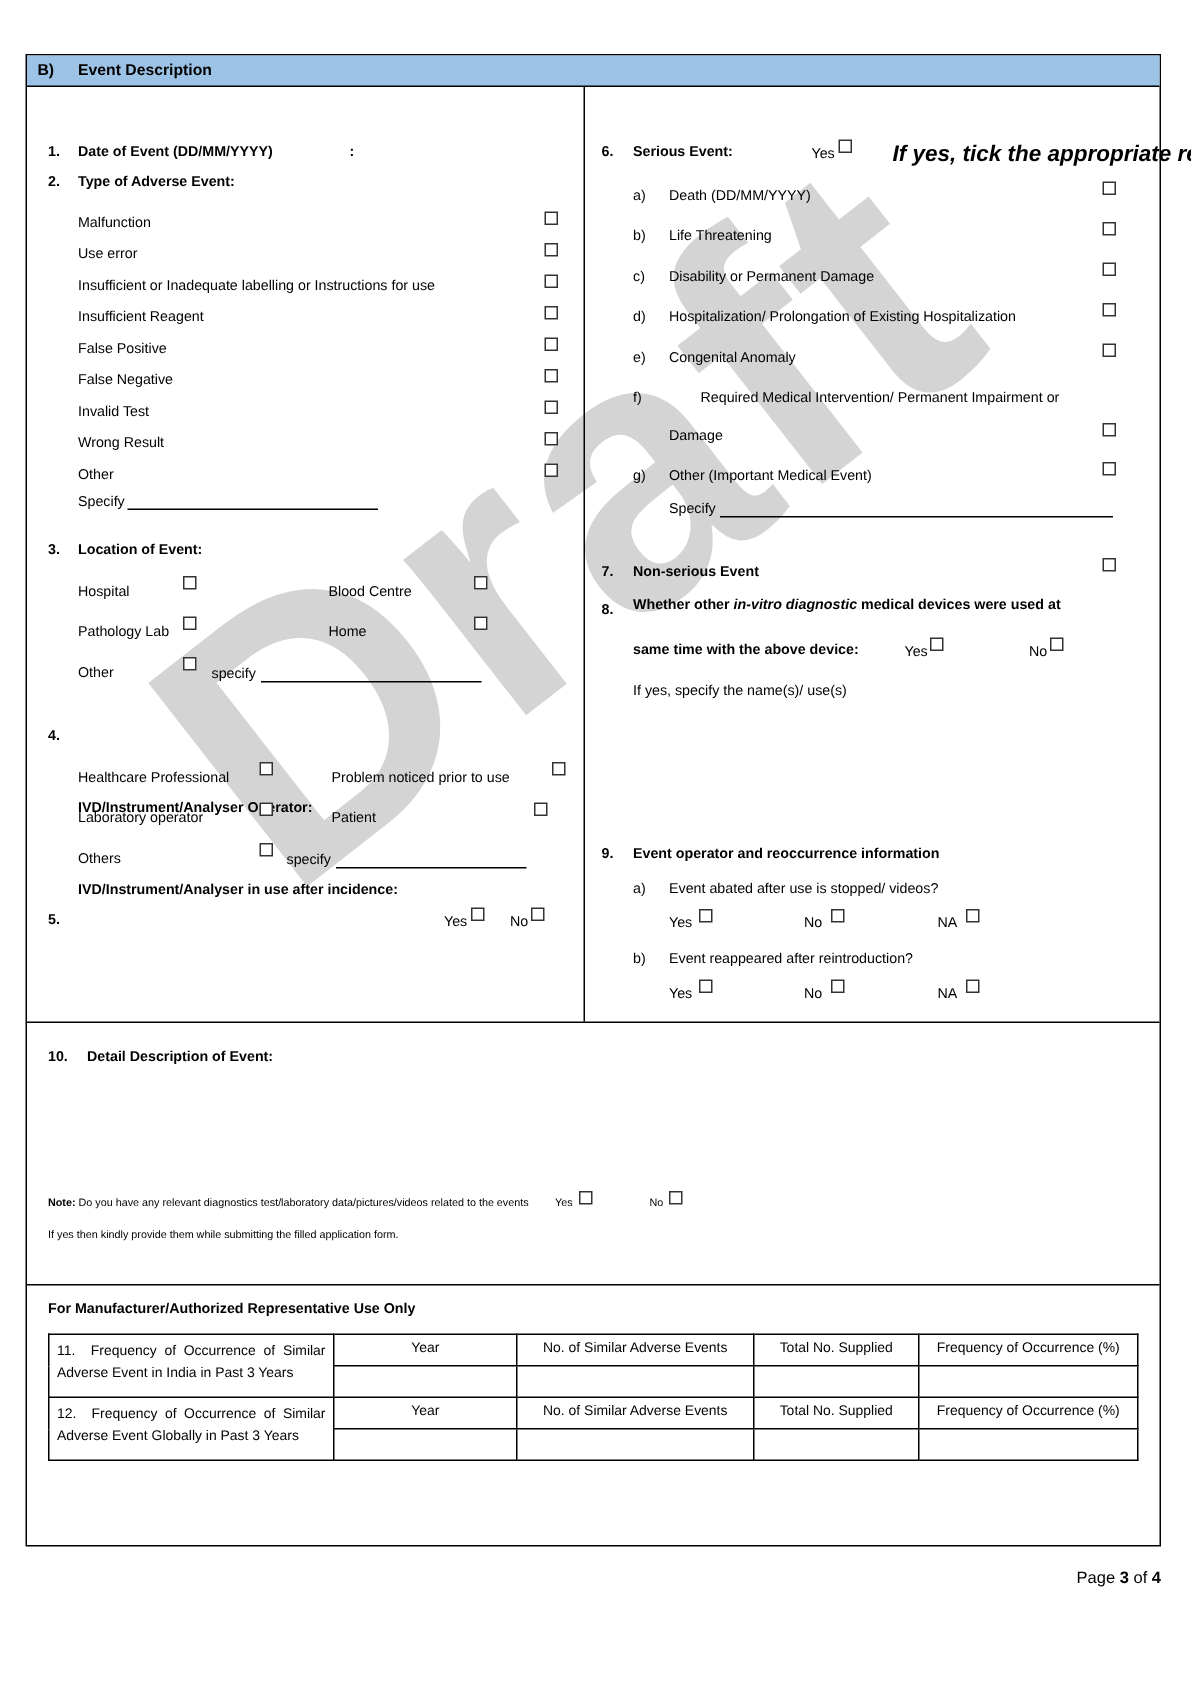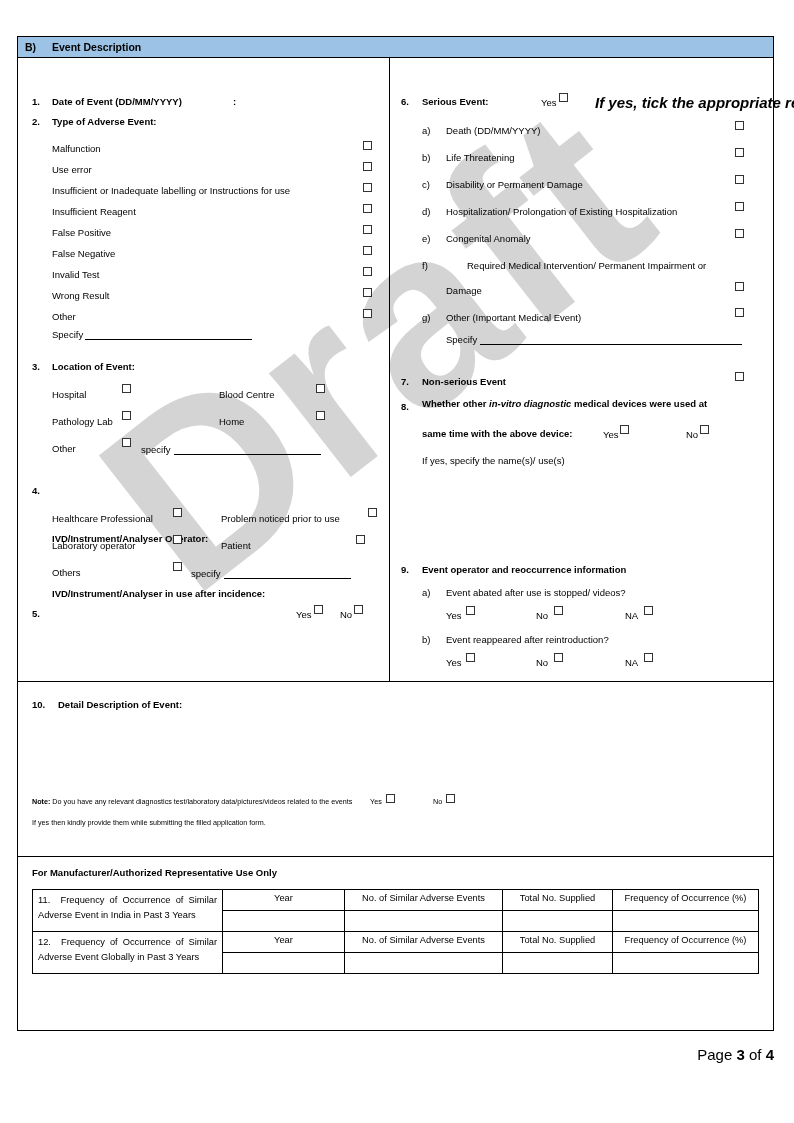--- a/index.html
+++ b/index.html
@@ -163,21 +163,21 @@
     vertical-align: top;
   }
   td.hdr { text-align: center; vertical-align: middle; font-size: 9.3px; }
   td.blank { height: 20px; }
 
   
   #footer {
     position: absolute;
     right: 20px;
     top: 1046px;
-    font-size: 15px;
+    font-size: 11px;
     z-index: 2;
   }
   #footer b { font-weight: bold; }
 </style>
 </head>
 <body>
 
 <div id="page">
 
   <div id="watermark">

